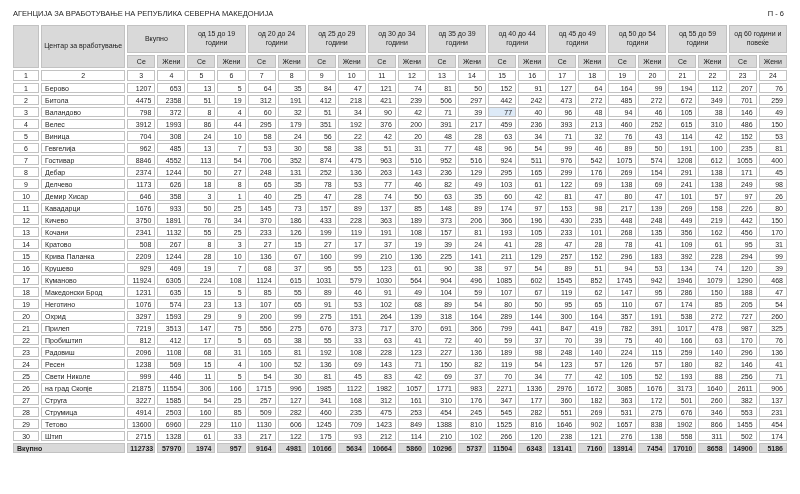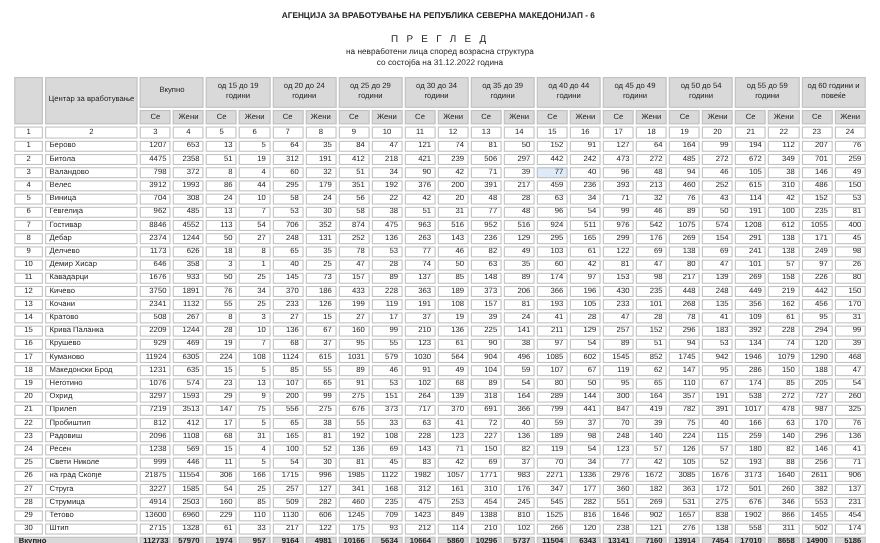--- a/index.html
+++ b/index.html
@@ -1,19 +1,19 @@
 <!DOCTYPE html>
 <html><head>
 <meta charset="utf-8">
 <style>
   * { margin:0; padding:0; box-sizing:border-box; }
   html,body { width:800px; height:494px; background:#ffffff; font-family:"Liberation Sans",sans-serif; color:#1c1c1c; }
   .page { width:800px; height:494px; overflow:hidden; }
 
-  .topbar { display:flex; justify-content:center; align-items:flex-start; padding:9px 16px 0 13px; font-size:7.5px;font-weight:bold; }
+  .topbar { display:flex; justify-content:space-between; align-items:flex-start; padding:9px 16px 0 13px; font-size:7.5px; }
   .title-block { text-align:center; margin-top:11px; line-height:1.4; }
   .title-main { font-size:9px; letter-spacing:2.5px; }
   .title-sub { font-size:7.5px; }
 
   table.report { margin:5px auto 0 auto; width:778px; table-layout:fixed;
                  border-collapse:separate; border-spacing:2px; font-size:7px; }
   td { border:1px solid #c2c2c2; height:10px; padding:0 2px; overflow:hidden; white-space:nowrap; vertical-align:middle; }
   thead td.group { background:#d9d9d9; text-align:center; white-space:normal; line-height:1.25; height:28px; padding:1px; }
   thead td.sub   { background:#d9d9d9; text-align:center; height:13px; }
   thead td.colno { background:#ffffff; text-align:center; height:11px; }
@@ -27,25 +27,20 @@
 </head>
 <body>
 
 <div class="page">
 
   <div class="topbar">
     <span>АГЕНЦИЈА ЗА ВРАБОТУВАЊЕ НА РЕПУБЛИКА СЕВЕРНА МАКЕДОНИЈА</span>
     <span>П - 6</span>
   </div>
 
-  <div class="title-block">
-    <div class="title-main">П Р Е Г Л Е Д</div>
-    <div class="title-sub">на невработени лица според возрасна структура</div>
-    <div class="title-sub">со состојба на 31.12.2022 година</div>
-  </div>
 
   <table class="report">
     <colgroup id="cg">
         <col style="width: 26px;">
         <col style="width: 84px;">
         <col style="width: 28px;">
         <col style="width: 28px;">
         <col style="width: 28px;">
         <col style="width: 28px;">
         <col style="width: 28px;">

